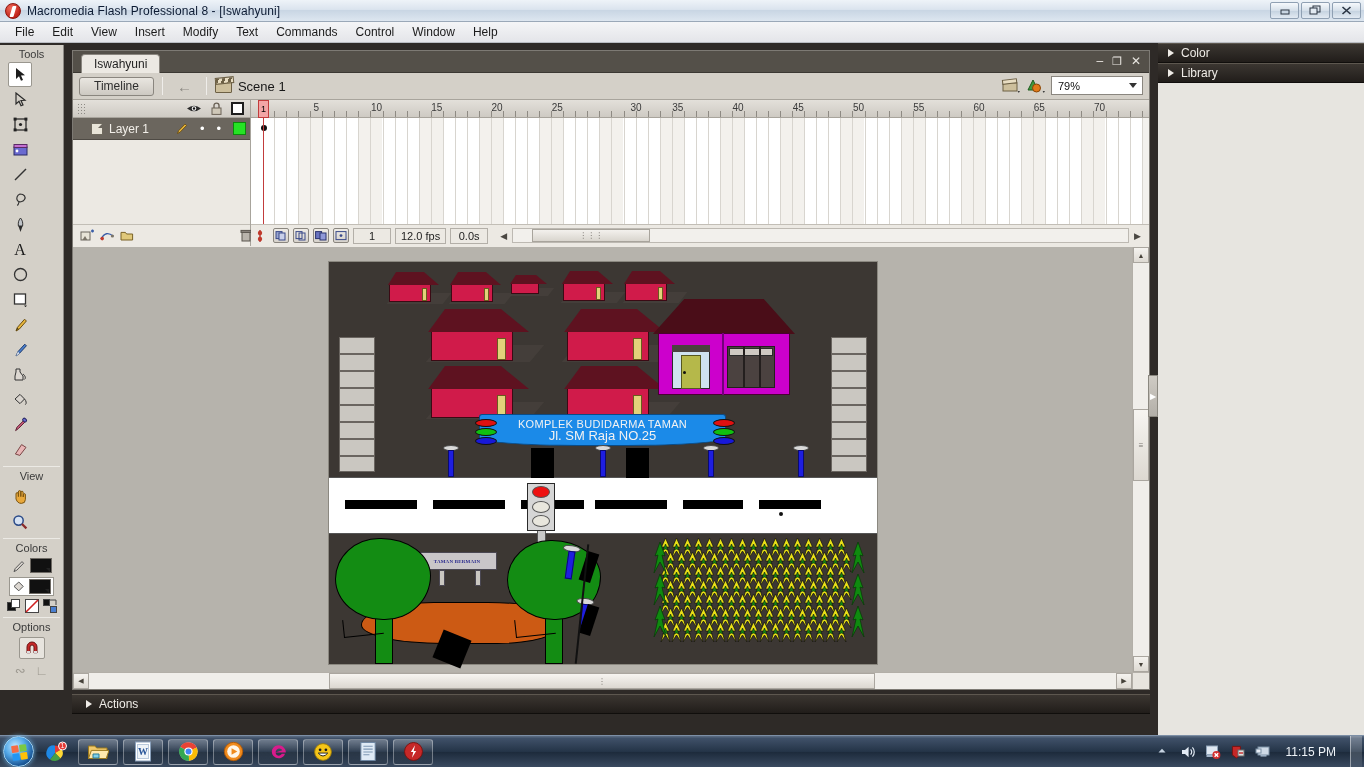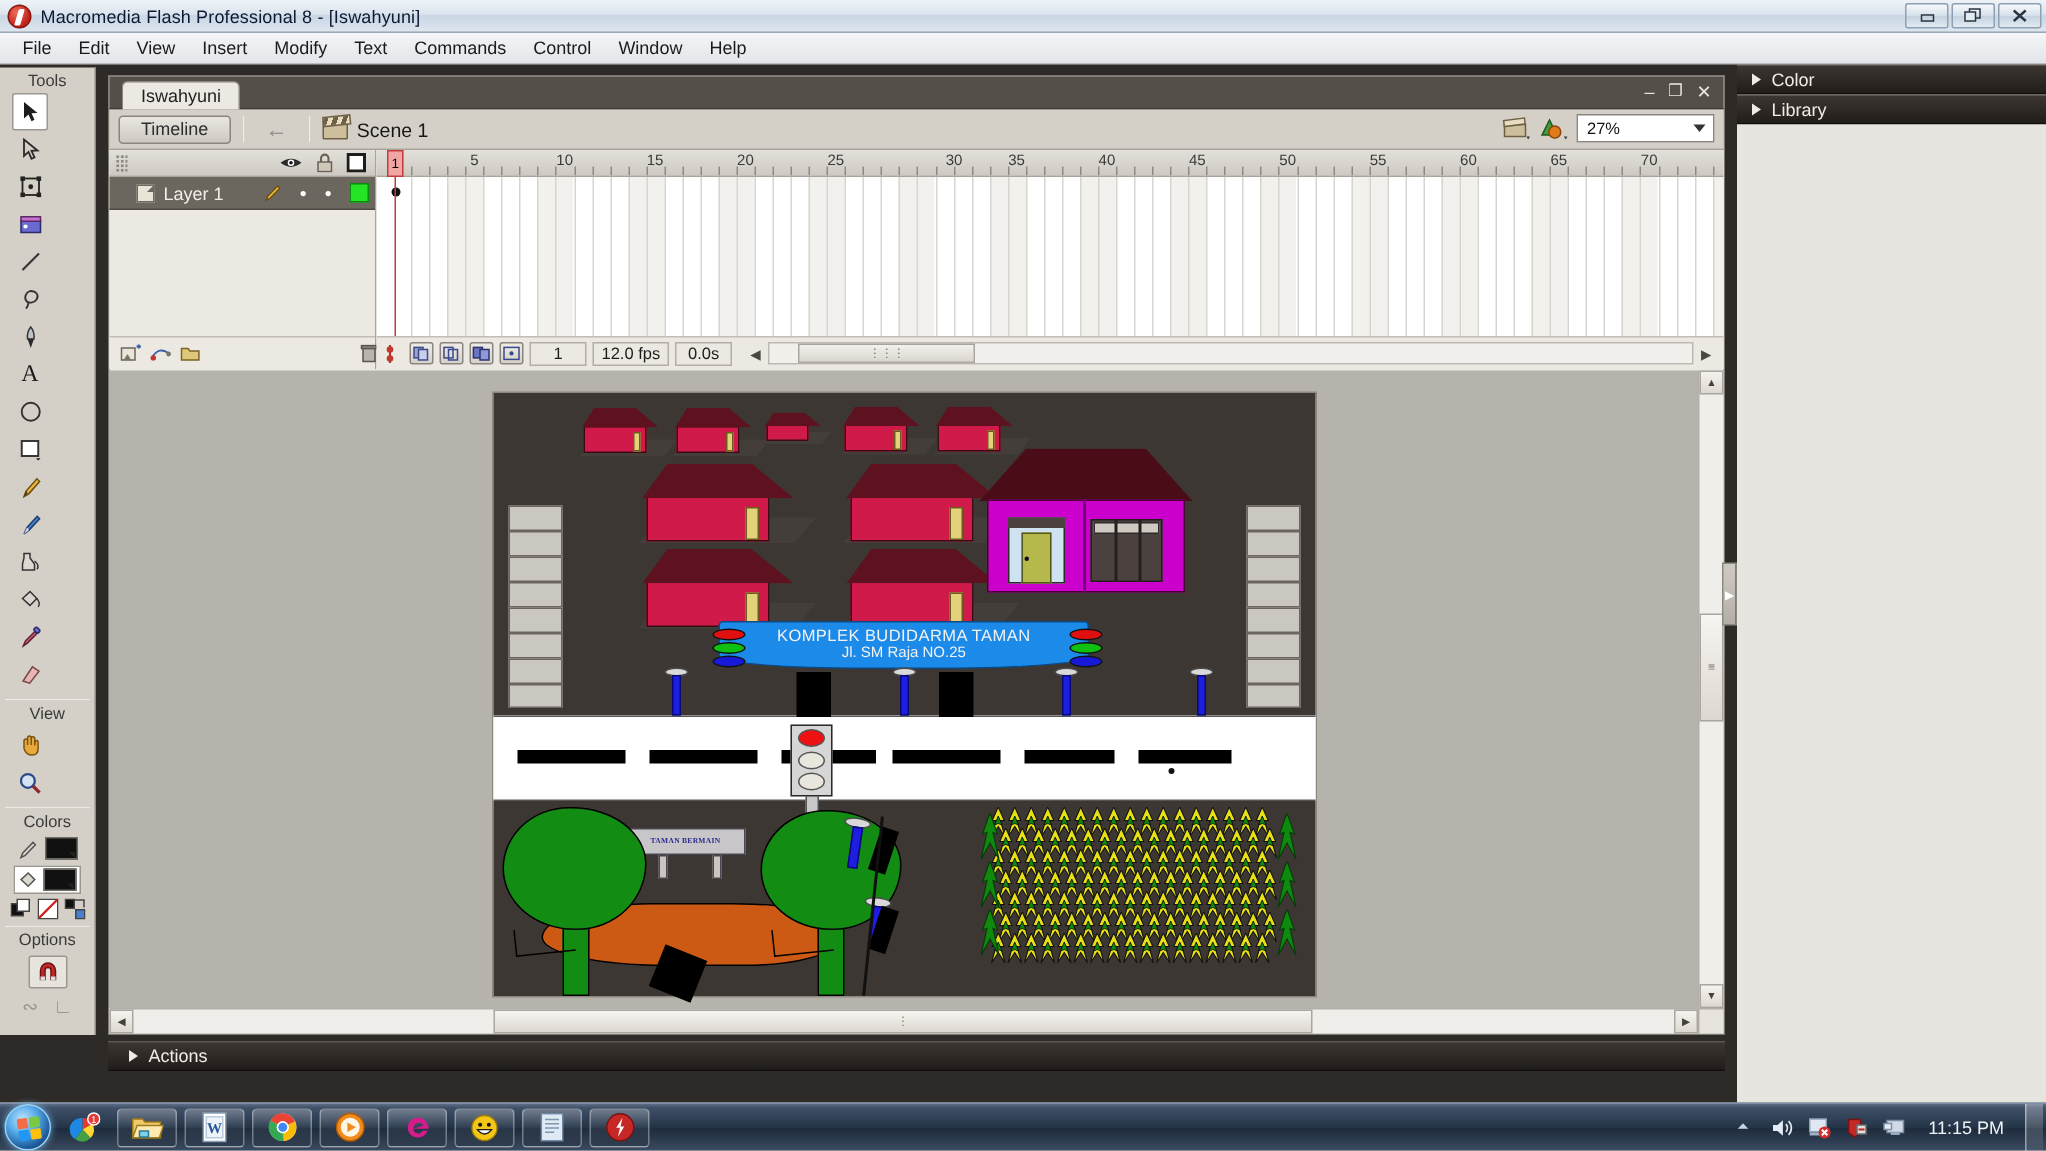--- a/index.html
+++ b/index.html
@@ -225,21 +225,21 @@
   .p-head{position:absolute;background:#d9d9d9;border:1px solid #4a4a4a;border-radius:50%;}
   .tree-crown{position:absolute;background:#138c13;border:1px solid #000;border-radius:46% 52% 48% 50%/50% 46% 54% 50%;}
   .tree-trunk{position:absolute;background:#138c13;border:1px solid #000;}
   .blackbar{position:absolute;background:#000;}
   #banner{
     position:absolute;background:#1b8ae8;border:1px solid #0a4b86;
     display:flex;flex-direction:column;align-items:center;justify-content:center;
     color:#f2f2f2;font-family:"Liberation Sans",sans-serif;
   }
   #banner .l1{font-size:11px;letter-spacing:.3px;line-height:12px;}
-  #banner .l2{font-size:10px;line-height:12px;}
+  #banner .l2{font-size:13px;line-height:12px;}
   .tlamp{position:absolute;}
   .tl-box{position:absolute;background:#d6d6d6;border:1px solid #2a2a2a;}
   .tl-lamp{position:absolute;border-radius:50%;border:1px solid #555;}
   .tl-post{position:absolute;background:#c9c9c9;border:1px solid #555;}
   #parksign{
     position:absolute;background:#c9c6c9;border:1px solid #4a4752;
     display:flex;align-items:center;justify-content:center;
     color:#2a2a8e;font-size:5px;font-weight:bold;font-family:"Liberation Serif",serif;letter-spacing:.2px;
   }
   #pinkhouse-body{position:absolute;background:#cc00cc;border:1px solid #4a0033;}
@@ -529,21 +529,21 @@
           </svg>
       </span>
       <span class="ic-sym">
         <svg width="20" height="18" viewBox="0 0 20 18">
             <path d="M2 13 L7 3 L12 13 Z" fill="#3f9b3f" stroke="#1d5a1d"></path>
             <circle cx="10.5" cy="11" r="4" fill="#e07a1a" stroke="#8a4606"></circle>
             <path d="M16.6 14 L19 14 L17.8 16 Z" fill="#3a3a3a"></path>
           </svg>
       </span>
       <div class="zoomsel">
-        <span>27%</span>
+        <span>79%</span>
         <span class="caret"></span>
       </div>
     </div>
   </div>
 
   <div id="timeline">
     <div id="layercol">
       <div id="layerhead">
         <div class="dots"></div>
         <div class="lh-icons">

